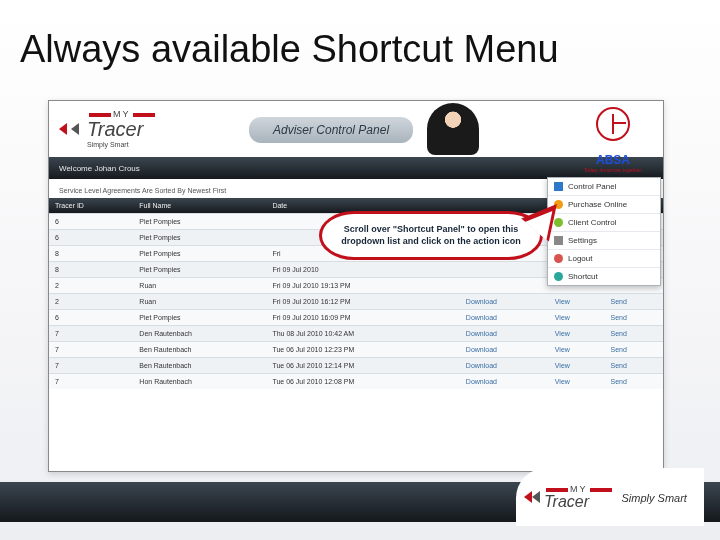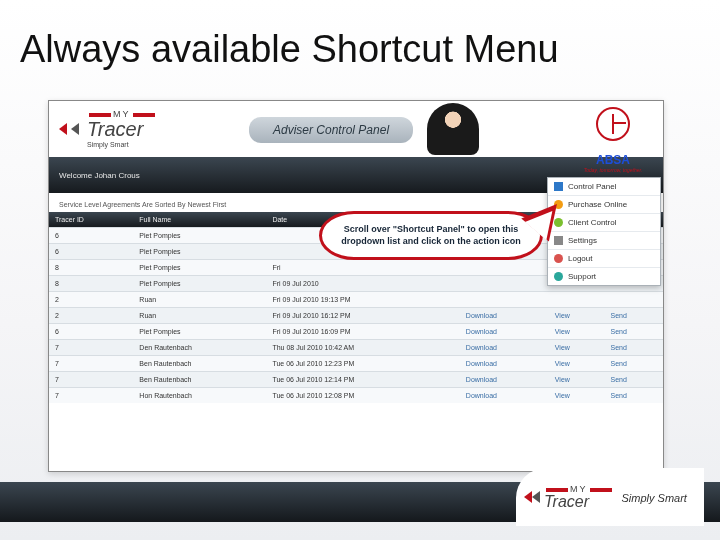--- a/index.html
+++ b/index.html
@@ -18,21 +18,21 @@
   .tagline{font-size:7px;color:#444;margin-top:2px}
   .acp{position:absolute;left:200px;top:16px;height:26px;background:linear-gradient(#cfd6dc,#a9b3bc);border-radius:12px;padding:0 24px;font-style:italic;font-size:12px;color:#2c3a44;line-height:26px}
   .person{position:absolute;left:378px;top:2px;width:52px;height:52px;background:radial-gradient(circle at 50% 32%,#f2d3b8 0,#f2d3b8 18%,#1a1a1a 19%,#1a1a1a 100%);border-radius:50% 50% 8px 8px}
   .absa{position:absolute;right:10px;top:6px;width:80px;text-align:center}
   .absa-circle{width:30px;height:30px;border:2px solid #c1101b;border-radius:50%;margin:0 auto;position:relative}
   .absa-circle:before,.absa-circle:after{content:"";position:absolute;background:#c1101b}
   .absa-circle:before{width:2px;height:20px;left:14px;top:5px}
   .absa-circle:after{width:14px;height:2px;left:14px;top:13px}
   .absa-name{font-size:12px;font-weight:700;color:#1d4ed8;margin-top:12px}
   .absa-tag{font-size:5px;color:#c1101b;font-style:italic}
-  .grad-bar{height:36px;background:linear-gradient(#3b4650,#161a1e);color:#e6e6e6;font-size:8px;display:flex;align-items:center;justify-content:space-between;padding:0 10px}
+  .grad-bar{height:22px;background:linear-gradient(#3b4650,#161a1e);color:#e6e6e6;font-size:8px;display:flex;align-items:center;justify-content:space-between;padding:0 10px}
   .grad-bar .links span{margin-left:5px;cursor:pointer}
   .sla-note{font-size:7px;color:#555;padding:8px 10px 4px}
   .table{width:100%;border-collapse:collapse;font-size:7px;color:#333}
   .table th{background:linear-gradient(#3b4650,#161a1e);color:#eee;text-align:left;padding:4px 6px;font-weight:400}
   .table td{padding:4px 6px;border-top:1px solid #d7dde2}
   .table tr:nth-child(even) td{background:#eef2f5}
   .table tr:nth-child(odd) td{background:#f7f9fb}
   .act{color:#3a6ea5}
   
   .dropdown{position:absolute;right:2px;top:76px;width:112px;background:#fff;border:1px solid #aab1b7;box-shadow:0 2px 6px rgba(0,0,0,.25)}
@@ -207,21 +207,21 @@
         <div class="dd-item">
           <span class="dd-ico ico-grey"></span>
           <span>Settings</span>
         </div>
         <div class="dd-item">
           <span class="dd-ico ico-red"></span>
           <span>Logout</span>
         </div>
         <div class="dd-item">
           <span class="dd-ico ico-teal"></span>
-          <span>Support</span>
+          <span>Shortcut</span>
         </div>
       </div>
 
     <div class="callout">Scroll over "Shortcut Panel" to open this dropdown list and click on the action icon</div>
   </div>
 
   <div class="footer-strip"></div>
   <div class="footer-logo">
     <span class="chev red"></span>
     <span class="chev grey"></span>

